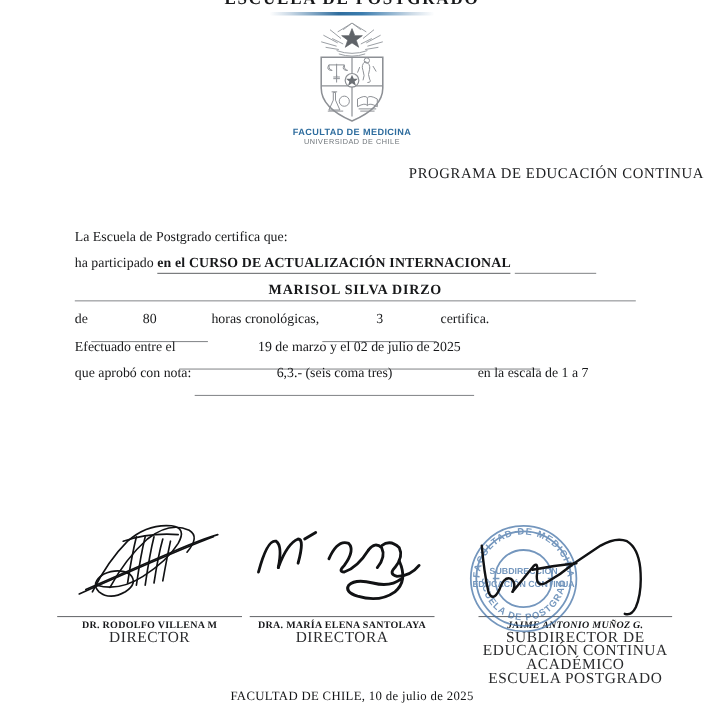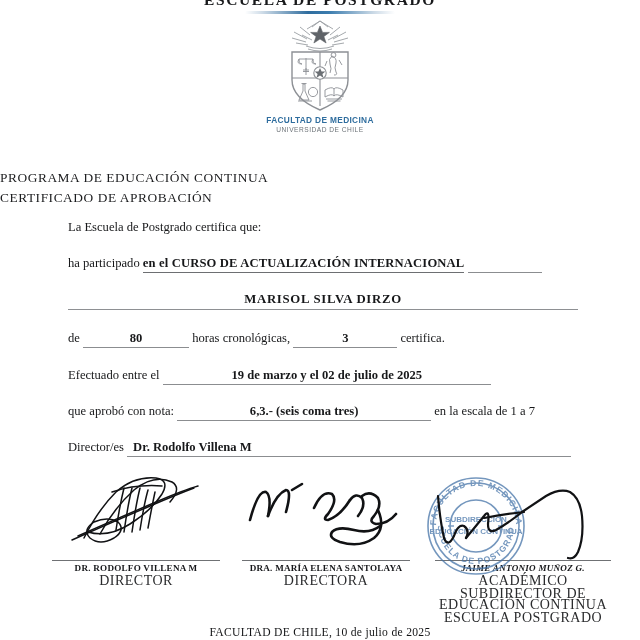--- a/index.html
+++ b/index.html
@@ -73,52 +73,52 @@
     margin-top: 1px;
     font-family: "Liberation Sans", sans-serif;
     font-size: 6.6px;
     letter-spacing: 0.5px;
     color: #6d7378;
   }
 
   
   .title-block {
     position: absolute;
-    top: 168px;
+    top: 148px;
     left: 0;
     width: 640px;
-    text-align: left;
+    text-align: right;
   }
   .title-line {
     font-size: 13.4px;
     letter-spacing: 0.55px;
     color: #1b1c1e;
     line-height: 20px;
   }
 
   
   .body-block {
     position: absolute;
     top: 208px;
     left: 68px;
     width: 510px;
     font-size: 12.6px;
     color: #17181a;
   }
-  .row { position: relative; margin-top: 12px; }
+  .row { position: relative; }
   .row-intro { height: 24px; }
 
   .fill {
     display: inline-block;
     border-bottom: 1.3px solid #8b8d90;
     text-align: center;
-    font-weight: bold;
+    font-weight: normal;
     vertical-align: baseline;
     line-height: 15px;
-    padding-bottom: 1px;
+    padding-bottom: 12px;
   }
 
   .name-row {
     height: 27px;
   }
   .name-fill {
     display: block;
     width: 510px;
     border-bottom: 1.6px solid #8e9093;
     text-align: center;
@@ -154,21 +154,21 @@
     top: 468px;
     left: 0;
     width: 640px;
     height: 130px;
   }
   .sig-col {
     position: absolute;
     text-align: center;
   }
   .sig-col.c1 { left: 38px;  width: 196px; }
-  .sig-col.c2 { left: 228px; width: 196px; font-family: Liberation Serif, serif; }
+  .sig-col.c2 { left: 213px; width: 196px; font-family: Liberation Serif, serif; }
   .sig-col.c3 { left: 418px; width: 210px; }
 
   .sig-ink { height: 92px; position: relative; }
   .sig-ink svg { position: absolute; left: 0; top: 0; }
 
   .sig-name {
     font-weight: bold;
     font-size: 9.1px;
     letter-spacing: 0.25px;
     color: #16171a;
@@ -282,21 +282,20 @@
         <circle cx="44" cy="55" r="6.2" fill="#ffffff" stroke="#8d9095" stroke-width="1.1"></circle>
         <polygon points="44,50 45.6,53.6 49.4,53.6 46.4,56.1 47.6,60 44,57.6 40.4,60 41.6,56.1 38.6,53.6 42.4,53.6" fill="#6b6f74" stroke="none"></polygon>
       </g>
     </svg>
     <div class="fac-line">FACULTAD DE MEDICINA</div>
     <div class="uni-line">UNIVERSIDAD DE CHILE</div>
   </div>
 
   <div class="title-block">
     <div class="title-line">PROGRAMA DE EDUCACIÓN CONTINUA</div>
-    <div class="title-line">CERTIFICADO DE APROBACIÓN</div>
   </div>
 
   <div class="body-block">
 
     <div class="row row-intro">
       <span>La Escuela de Postgrado certifica que:</span>
     </div>
 
     <div class="row course-row">
       <span>ha participado</span>
@@ -321,24 +320,20 @@
       <span>Efectuado entre el</span>
       <span class="fill" style="width:328px">19 de marzo y el 02 de julio de 2025</span>
     </div>
 
     <div class="row grade-row">
       <span>que aprobó con nota:</span>
       <span class="fill" style="width:254px">6,3.- (seis coma tres)</span>
       <span>en la escala de 1 a 7</span>
     </div>
 
-    <div class="row director-row">
-      <span>Director/es</span>
-      <span class="fill" style="width:438px;text-align:left;padding-left:6px">Dr. Rodolfo Villena M</span>
-    </div>
   </div>
 
   <div class="sig-area">
 
     <div class="sig-col c1">
       <div class="sig-ink">
         <svg width="196" height="92" viewBox="0 0 196 92">
           <g fill="none" stroke="#111214" stroke-width="1.5" stroke-linecap="round">
             <path d="M46 70 Q60 42 78 24 Q96 8 118 10 Q132 12 124 26 Q114 42 92 56 Q70 70 50 64"></path>
             <path d="M62 66 Q76 40 96 22 Q116 6 134 14 Q144 20 132 34"></path>
@@ -409,22 +404,22 @@
         <svg width="210" height="92" viewBox="0 0 210 92" style="position:relative">
           <g fill="none" stroke="#111214" stroke-width="2.2" stroke-linecap="round">
             <path d="M20 28 Q22 52 26 70 Q30 80 36 68 Q40 56 46 58 Q52 62 48 70"></path>
             <path d="M48 70 Q58 58 66 48 Q72 40 70 56 Q70 66 78 62 Q92 54 104 44"></path>
             <path d="M66 50 Q86 46 106 44"></path>
             <path d="M104 44 Q116 36 128 28 Q142 20 152 24 Q162 30 164 48 Q166 70 160 84 Q156 92 150 90"></path>
           </g>
         </svg>
       </div>
       <div class="sig-name">JAIME ANTONIO MUÑOZ G.</div>
+      <div class="sig-role">SUBDIRECTOR DE EDUCACIÓN CONTINUA</div>
       <div class="sig-role">ACADÉMICO</div>
-      <div class="sig-role">SUBDIRECTOR DE EDUCACIÓN CONTINUA</div>
       <div class="sig-role">ESCUELA POSTGRADO</div>
     </div>
   </div>
 
   <div class="footer">
     <span>FACULTAD DE CHILE,</span>
     <b>10 de julio de 2025</b>
   </div>
 
 </div>

